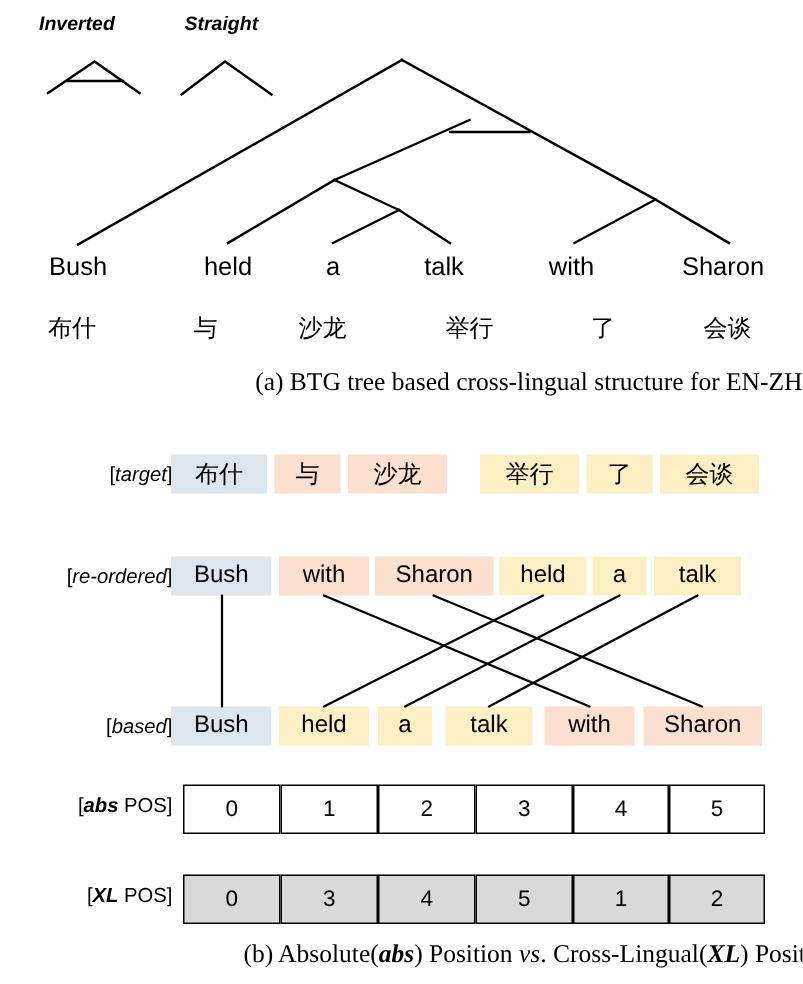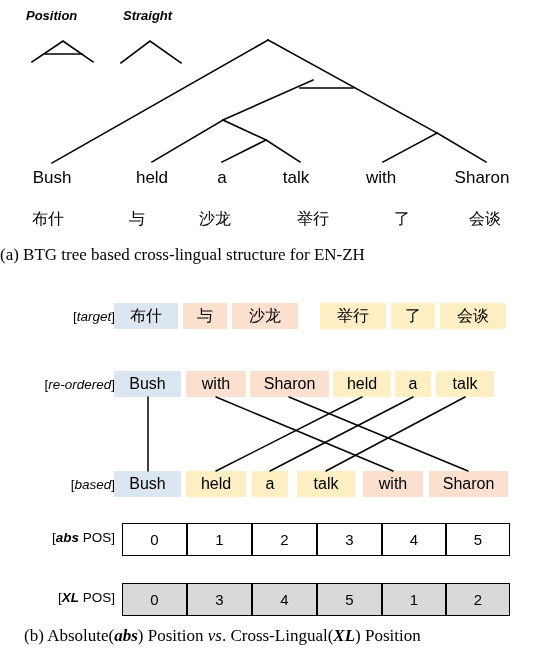--- a/index.html
+++ b/index.html
@@ -34,21 +34,21 @@
   .zh-word{
     position:absolute;
     font-family:"DejaVu Sans", sans-serif;
     font-size:16px;
     white-space:nowrap;
     transform:translateX(-50%);
   }
   .caption{
     position:absolute;
     left:0;width:535px;
-    text-align:left;
+    text-align:right;
     font-family:"Liberation Serif", serif;
     font-size:17px;
     white-space:nowrap;
   }
   .caption i{font-style:italic;}
   .caption b{font-weight:bold;font-style:italic;}
 
   
   .row-label{
     position:absolute;
@@ -85,21 +85,21 @@
     background:#ffffff;
   }
   .cell.shaded{background:#d9d9d9;}
   .links{position:absolute;left:0;top:0;}
 </style>
 </head>
 <body>
 
 <div class="fig">
 
-  <div class="legend-label" style="left:26px;top:8px;">Position</div>
+  <div class="legend-label" style="left:26px;top:8px;">Inverted</div>
   <div class="legend-label" style="left:123px;top:8px;">Straight</div>
 
   <svg class="tree-svg" width="535" height="200" viewBox="0 0 535 200">
     <g stroke="#000000" stroke-width="1.6" fill="none" stroke-linecap="square">
 
       <g>
         <path d="M32,62 L63,41 L93,62"></path>
         <path d="M45,54 L82,54"></path>
       </g>
 

